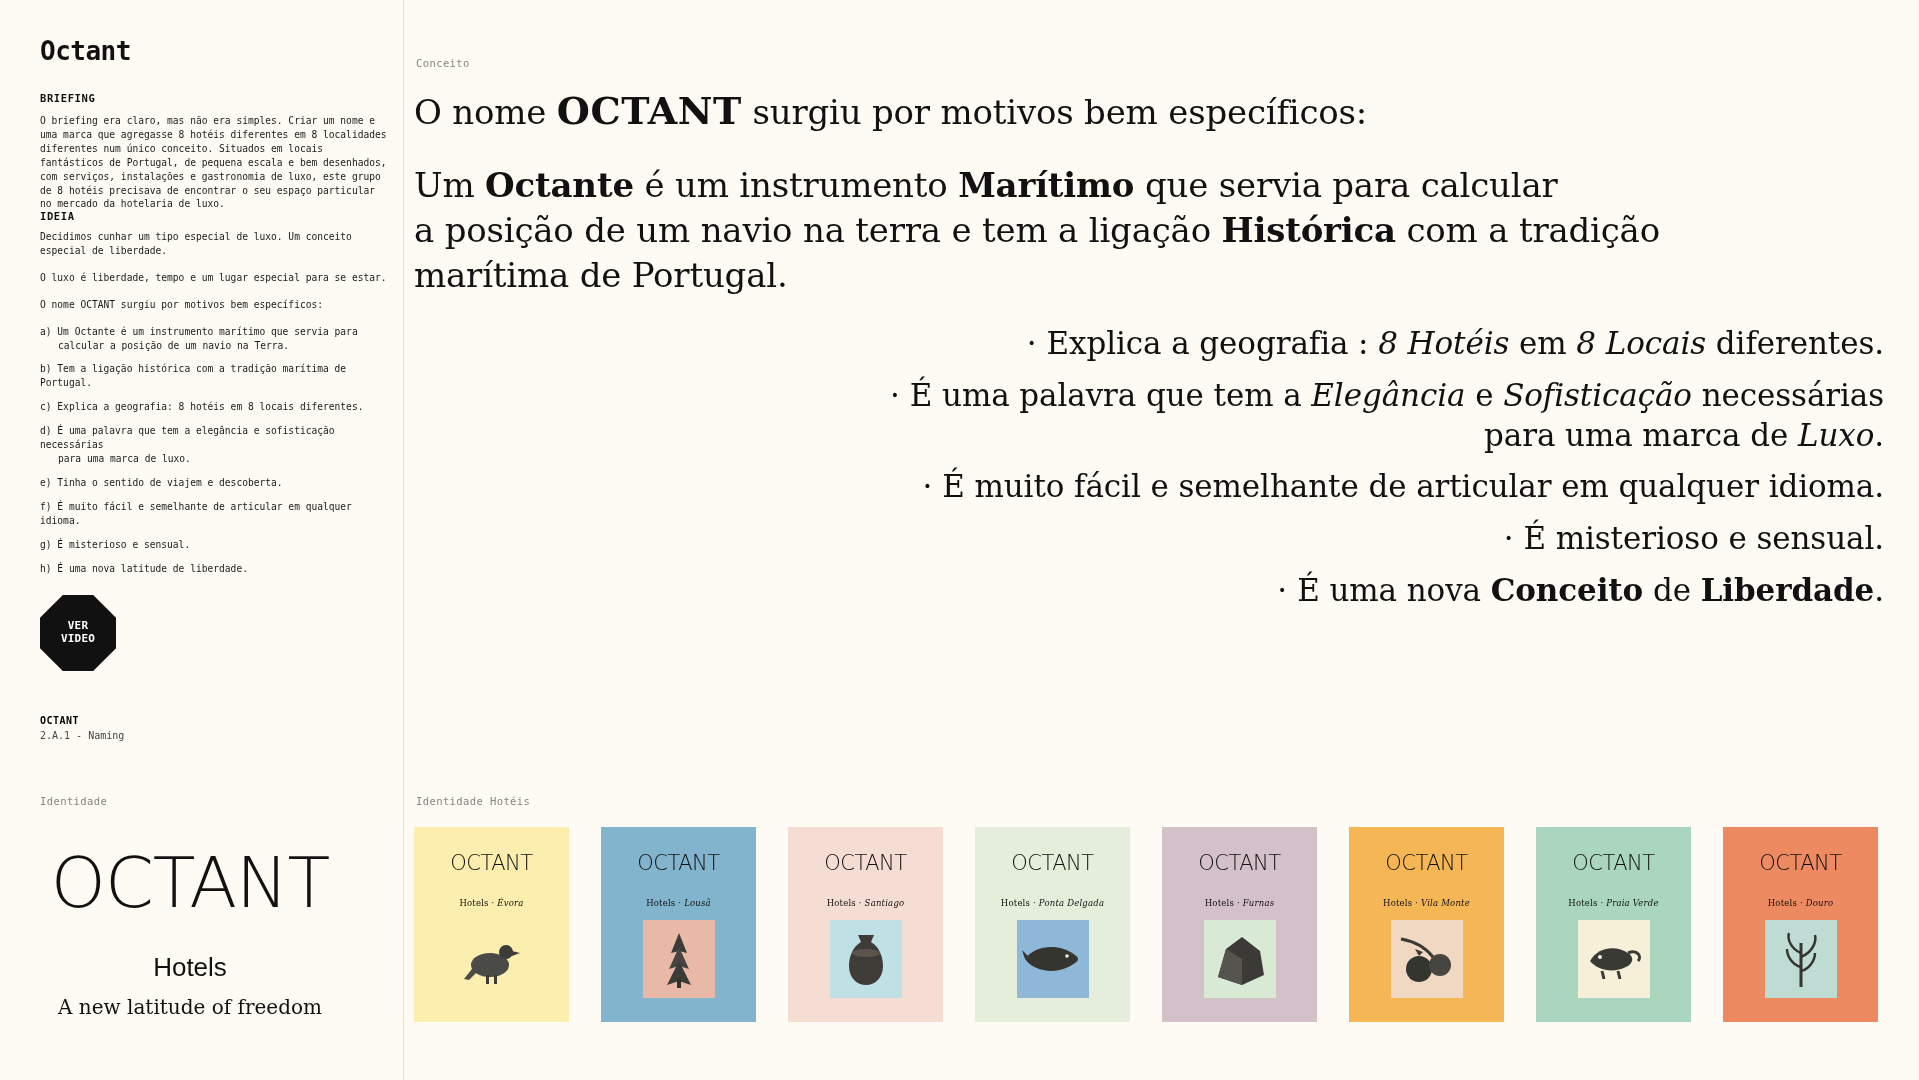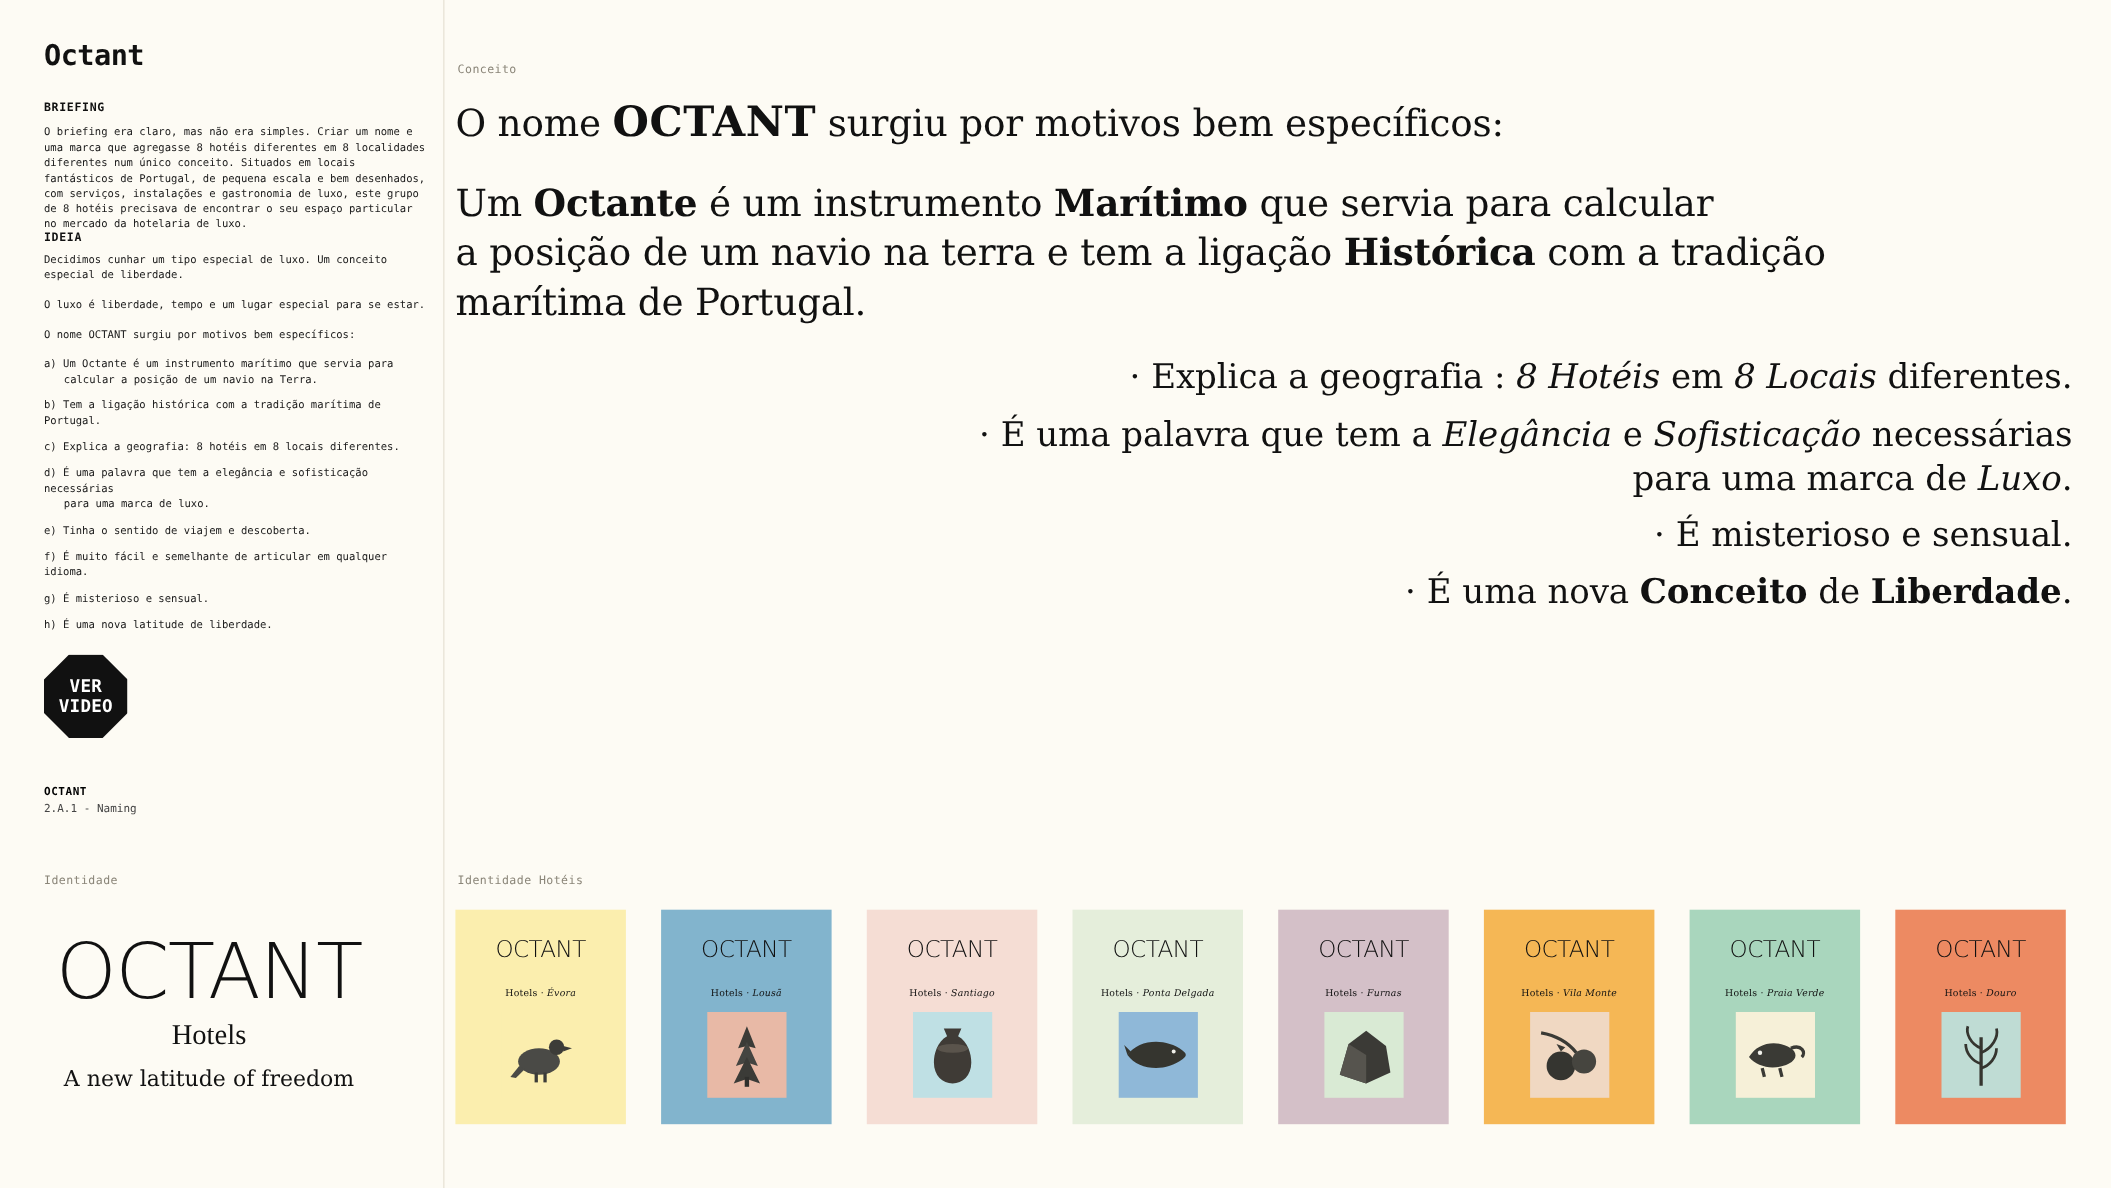--- a/index.html
+++ b/index.html
@@ -57,21 +57,21 @@
   #ver-video-badge {
     position: absolute;
     left: 40px; top: 595px;
     width: 76px; height: 76px;
     background: #111;
     color: #fff;
     clip-path: polygon(30% 0%, 70% 0%, 100% 30%, 100% 70%, 70% 100%, 30% 100%, 0% 70%, 0% 30%);
     display: flex; flex-direction: column;
     align-items: center; justify-content: center;
     font-family: "DejaVu Sans Mono", monospace;
-    font-size: 16px;
+    font-size: 11px;
     font-weight: bold;
     line-height: 1.15;
     letter-spacing: 0.2px;
     text-align: center;
     cursor: pointer;
   }
   #badge-caption {
     position: absolute;
     left: 40px; top: 713px;
     font-family: "DejaVu Sans Mono", monospace;
@@ -99,24 +99,24 @@
   #logo-mark {
     font-family: "DejaVu Sans", sans-serif;
     font-size: 70px;
     font-weight: 300;
     letter-spacing: -1px;
     color: #111;
     line-height: 1;
     white-space: nowrap;
   }
   #logo-sub1 {
-    font-family: Liberation Serif, serif;
+    font-family: Liberation Sans, sans-serif;
     font-size: 26px;
     color: #111;
-    margin-top: 8px;
+    margin-top: 34px;
   }
   #logo-sub2 {
     font-family: "DejaVu Serif", serif;
     font-size: 20px;
     color: #111;
     margin-top: 12px;
   }
 
   
   #conceito-label { position: absolute; left: 416px; top: 57px; }
@@ -249,20 +249,21 @@
 
   <p class="h-line">
     <span>Um </span><span class="strong">Octante</span><span> é um instrumento </span><span class="strong">Marítimo</span><span> que servia para calcular</span><br>
     <span>a posição de um navio na terra e tem a ligação </span><span class="strong">Histórica</span><span> com a tradição</span><br>
     <span>marítima de </span><span>Portugal.</span>
   </p>
 
   <ul class="bullets" id="bullet-list">
       <li><span class="dot">·</span><span>Explica a geografia : </span><span class="it">8 Hotéis</span><span> em </span><span class="it">8 Locais</span><span> diferentes.</span></li>
       <li><span class="dot">·</span><span>É uma palavra que tem a </span><span class="it">Elegância</span><span> e </span><span class="it">Sofisticação</span><span> necessárias</span><span class="ind"><span>para uma marca de </span><span class="it">Luxo</span><span>.</span></span></li>
+      <li><span class="dot">·</span><span>É muito fácil e semelhante de articular em qualquer idioma.</span></li>
       <li><span class="dot">·</span><span>É misterioso e sensual.</span></li>
       <li><span class="dot">·</span><span>É uma nova </span><span class="strong">Conceito</span><span> de </span><span class="strong">Liberdade</span><span>.</span></li>
     </ul>
 </div>
 
 <div id="identidade-hoteis-label" class="section-label">Identidade Hotéis</div>
 
 <div id="cards">
     <div class="card" style="background: rgb(251, 238, 174);">
       <div class="cmark">OCTANT</div>

